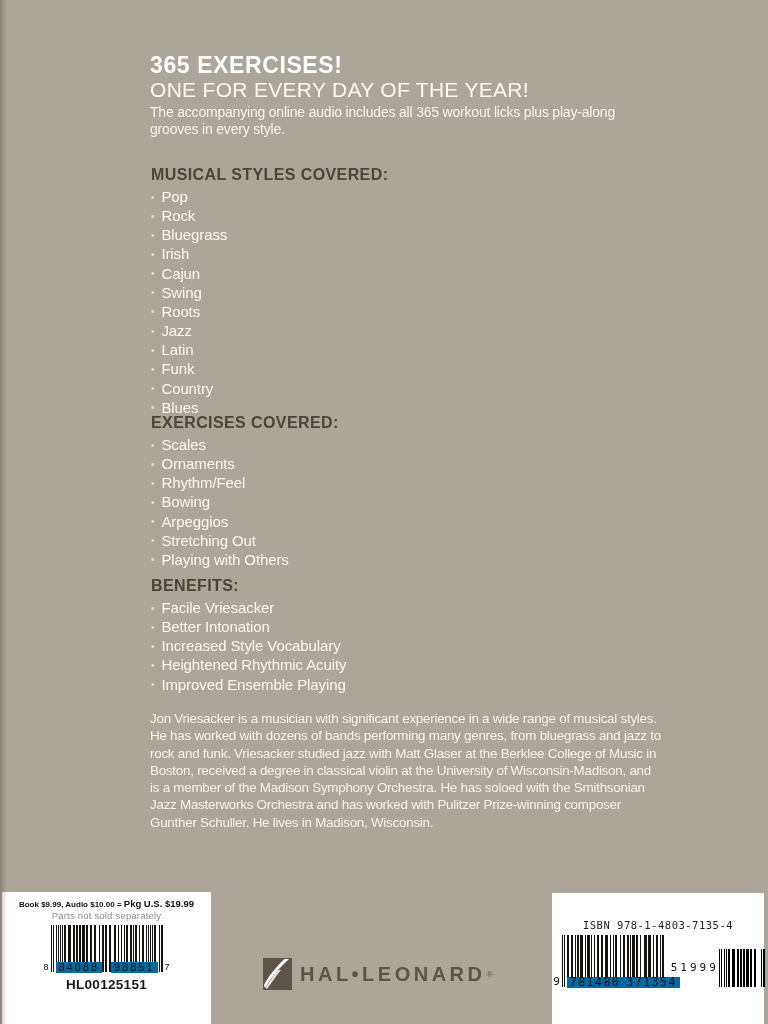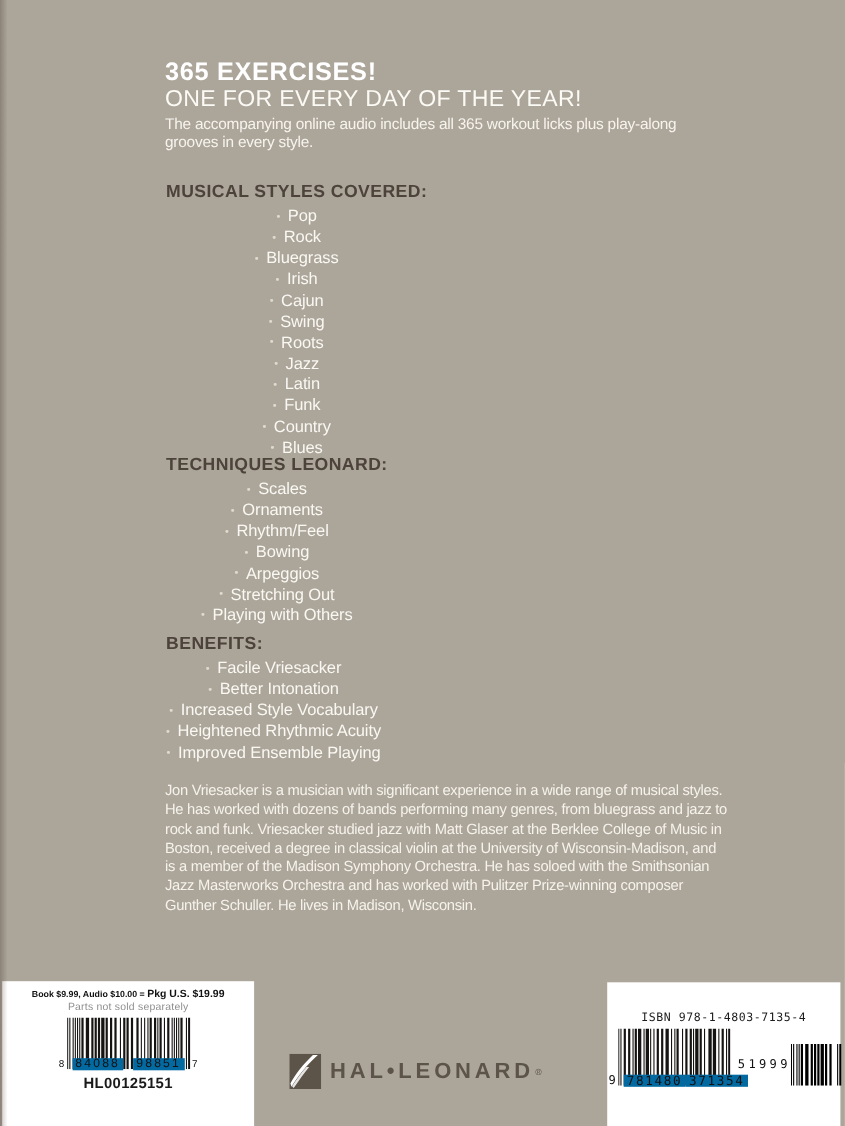--- a/index.html
+++ b/index.html
@@ -29,38 +29,38 @@
   }
   .desc{
     position:absolute;left:150px;top:104px;margin:0;width:474px;
     font-size:14px;letter-spacing:-.2px;color:#f7f4ee;line-height:17.3px;
   }
   .sec{position:absolute;left:150px;margin:1px;}
   .sec h3{
     margin:0 0 4px 0;font-size:16px;font-weight:bold;color:#4c433a;
     letter-spacing:.4px;line-height:19px;
   }
-  .sec ul{margin:0;padding:0;list-style:none;text-align:center;}
+  .sec ul{margin:0;padding:0;list-style:none;}
   .sec li{
     font-size:15px;color:#faf8f3;line-height:17.15px;letter-spacing:-.1px;
   }
   .sec li::before{
     content:"•";display:inline-block;font-size:10px;opacity:.78;
     margin-right:7px;position:relative;top:-1.5px;color:#efeadf;
   }
   .sec-styles{top:164px;}
   .sec-tech{top:412px;}
   .sec-benefits{top:575px;}
   .bio{
     position:absolute;left:150px;top:710px;margin:0;width:512px;
     font-size:13.4px;letter-spacing:-.25px;color:#f6f3ec;line-height:17.3px;
   }
   
   .box{position:absolute;background:#ffffff;z-index:2;}
-  .box-left{left:2px;top:892px;width:229px;height:132px;text-align:center;}
+  .box-left{left:2px;top:892px;width:209px;height:132px;text-align:center;}
   .box-right{left:552px;top:893px;width:212px;height:148px;text-align:center;}
   .price-line{margin-top:6px;font-size:8px;font-weight:bold;color:#111;white-space:nowrap;}
   .price-line .pkg{font-size:9.5px;}
   .parts-note{margin-top:1px;font-size:9.5px;color:#8e8e8e;letter-spacing:.2px;}
   
   .bc{display:flex;align-items:flex-end;justify-content:center;}
   .bc .edge-digit{font-size:9px;color:#111;line-height:10px;margin:0 2px;font-family:"Liberation Sans",sans-serif;}
   .barswrap{position:relative;}
   .barswrap svg{display:block;}
   .barswrap svg rect{fill:#161412;}
@@ -111,21 +111,21 @@
       <li>Roots</li>
       <li>Jazz</li>
       <li>Latin</li>
       <li>Funk</li>
       <li>Country</li>
       <li>Blues</li>
     </ul>
   </section>
 
   <section class="sec sec-tech">
-    <h3>TECHNIQUES LEONARD:</h3>
+    <h3>EXERCISES COVERED:</h3>
     <ul>
       <li>Scales</li>
       <li>Ornaments</li>
       <li>Rhythm/Feel</li>
       <li>Bowing</li>
       <li>Arpeggios</li>
       <li>Stretching Out</li>
       <li>Playing with Others</li>
     </ul>
   </section>

